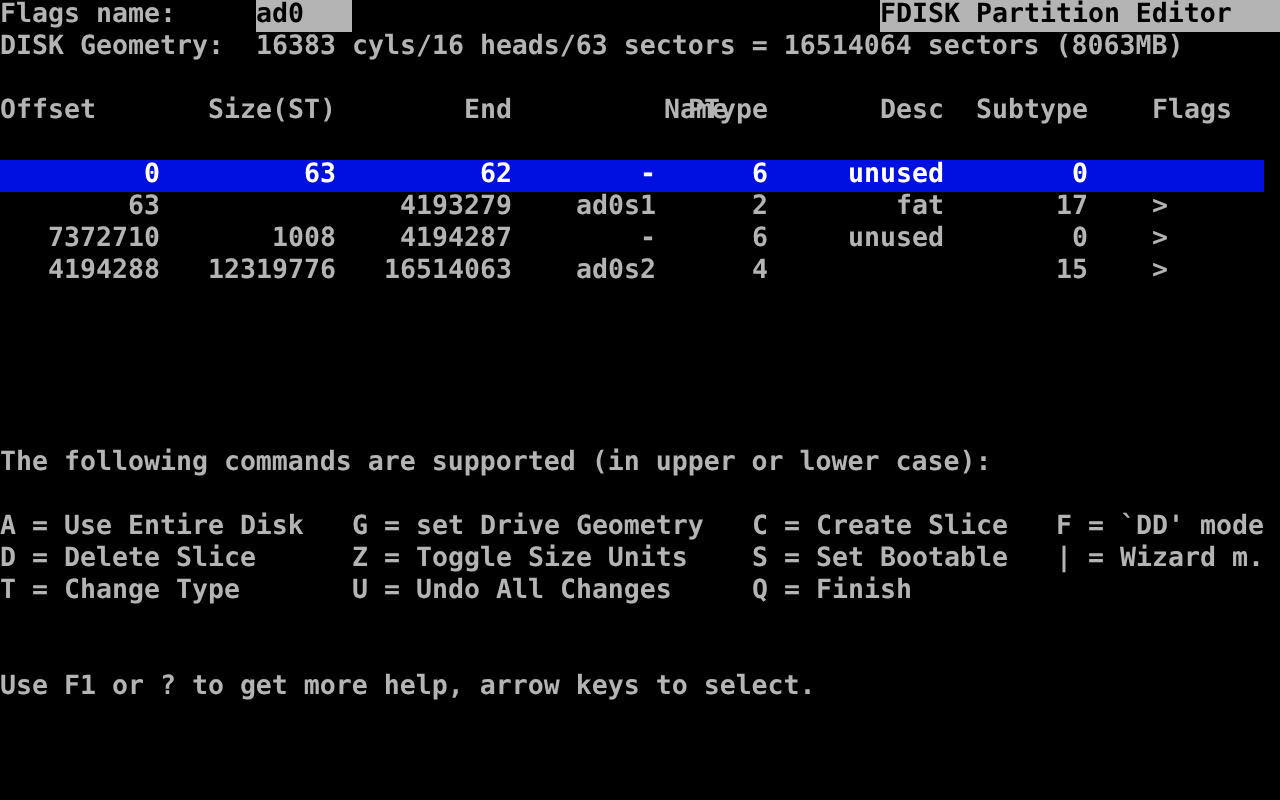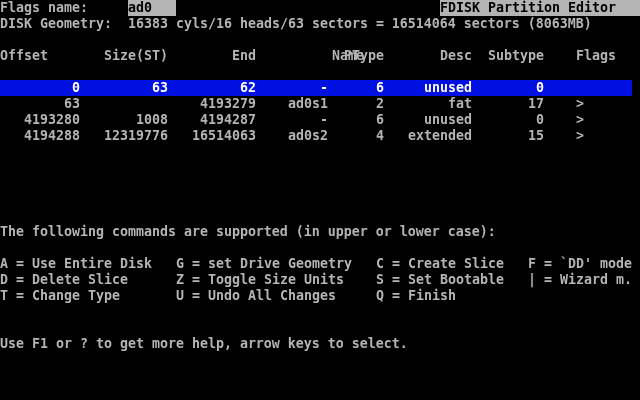--- a/index.html
+++ b/index.html
@@ -89,36 +89,35 @@
   <div class="line slice-row" style="top:96px">
     <span class="f0">63</span>
     <span class="f2">4193279</span>
     <span class="f3">ad0s1</span>
     <span class="f4">2</span>
     <span class="f5">fat</span>
     <span class="f6">17</span>
     <span class="f7">&gt;</span>
   </div>
   <div class="line slice-row" style="top:112px">
-    <span class="f0">4193280</span>
+    <span class="f0">7372710</span>
     <span class="f1">1008</span>
     <span class="f2">4194287</span>
     <span class="f3">-</span>
     <span class="f4">6</span>
     <span class="f5">unused</span>
     <span class="f6">0</span>
     <span class="f7">&gt;</span>
   </div>
   <div class="line slice-row" style="top:128px">
     <span class="f0">4194288</span>
     <span class="f1">12319776</span>
     <span class="f2">16514063</span>
     <span class="f3">ad0s2</span>
     <span class="f4">4</span>
-    <span class="f5">extended</span>
     <span class="f6">15</span>
     <span class="f7">&gt;</span>
   </div>
 
   <div class="line" style="top:224px">
     <span class="k0">The following commands are supported (in upper or lower case):</span>
   </div>
 
   <div class="line" style="top:256px">
     <span class="k0">A = Use Entire Disk</span>

